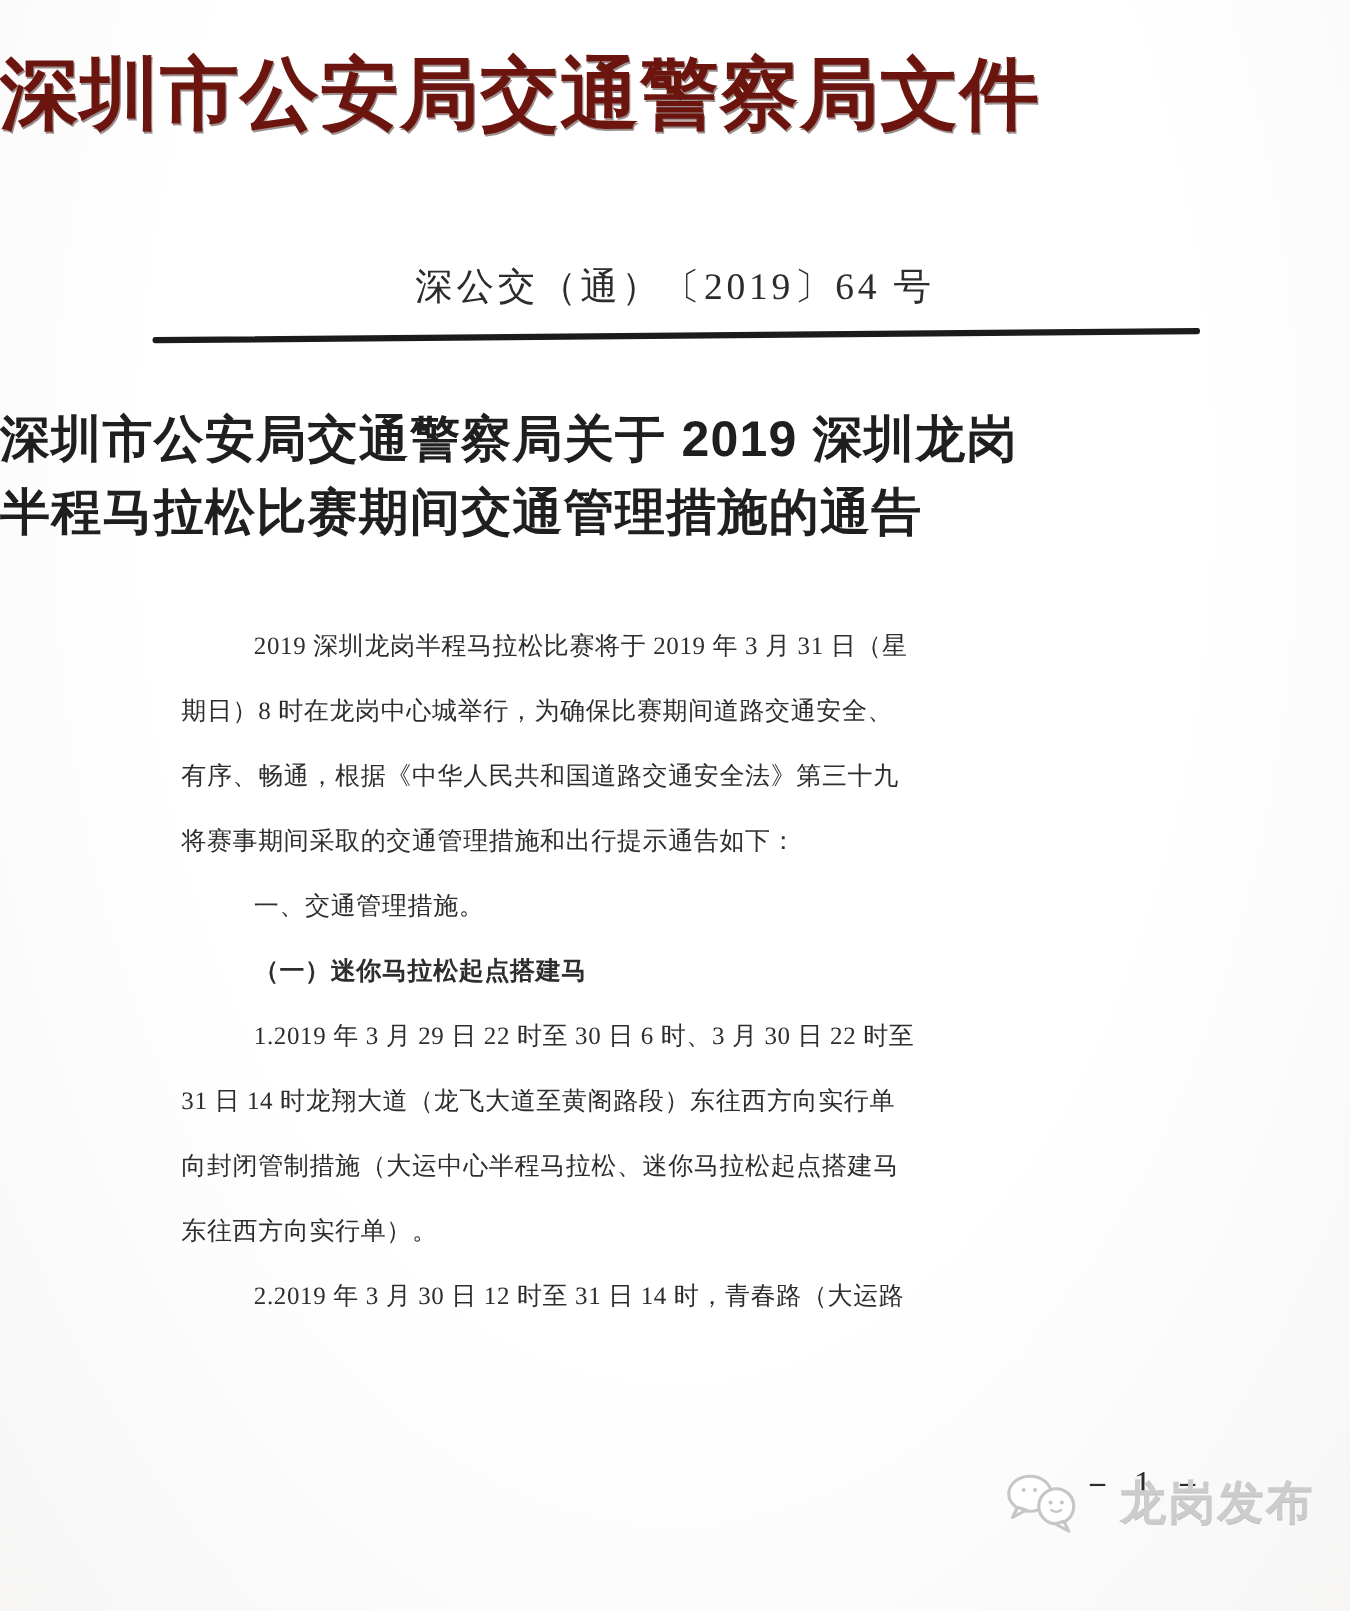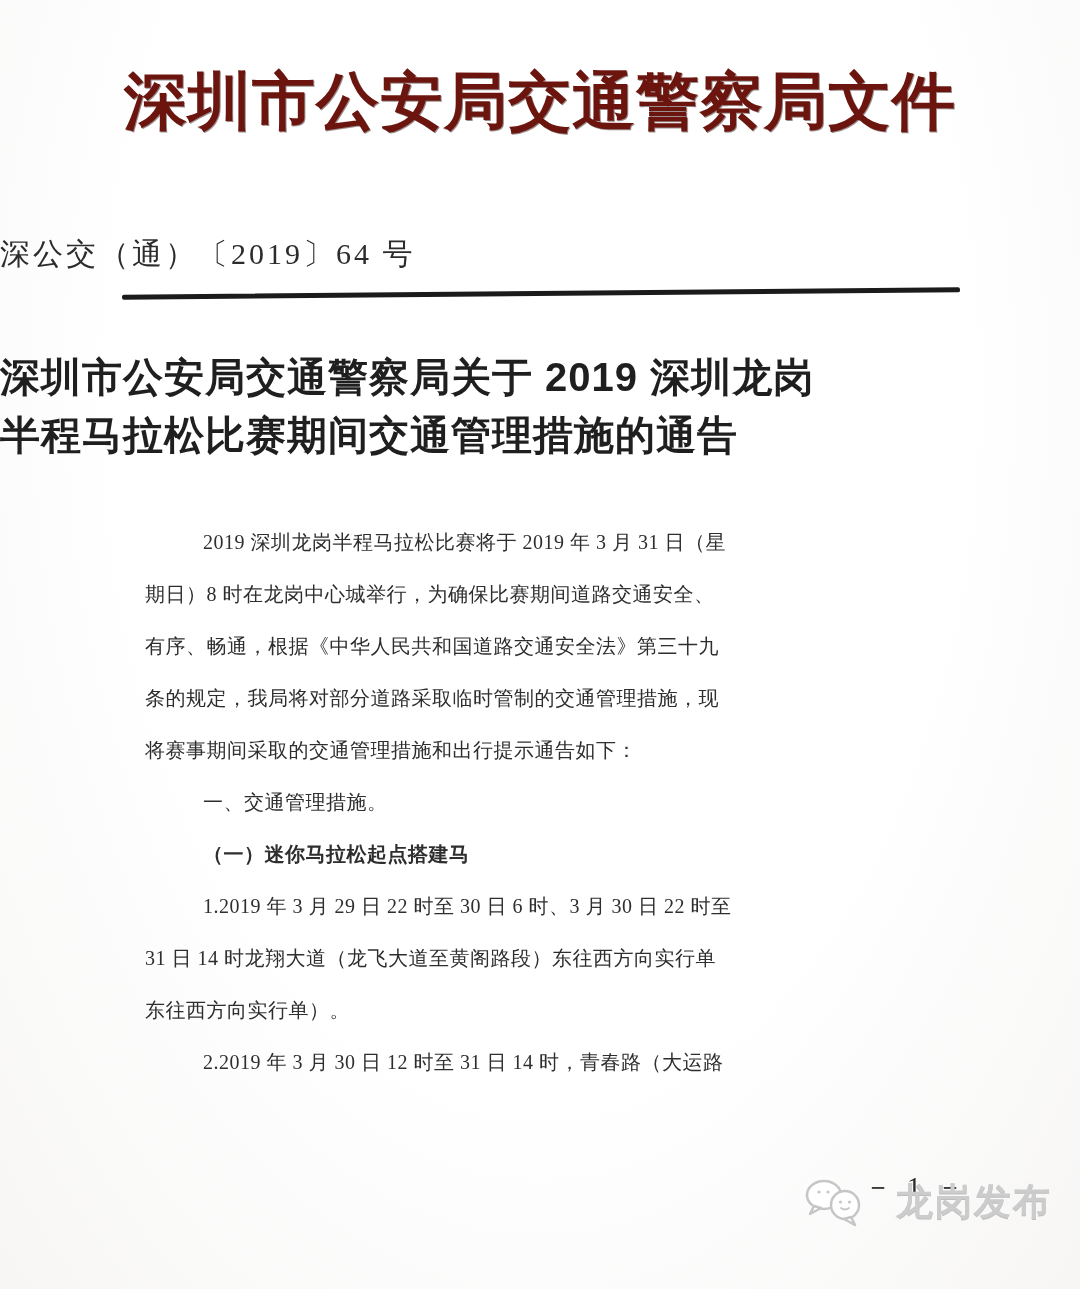--- a/index.html
+++ b/index.html
@@ -13,35 +13,35 @@
     height:1289px;
     margin:0 auto;
     background:
       radial-gradient(ellipse at 50% 30%, #ffffff 55%, #f7f6f5 100%);
     color:#333;
     overflow:hidden;
     box-sizing:border-box;
   }
   
   .red-header{
-    padding-top:52px;
-    text-align:center;
+    padding-top:27px;
+    text-align:left;
     font-family:"Liberation Sans","DejaVu Sans",sans-serif;
     font-weight:bold;
     font-size:63px;
     line-height:98px;
     letter-spacing:1px;
     color:#6b150e;
     text-shadow:1px 1px 0 rgba(30,5,5,.45);
     white-space:nowrap;
   }
   
   .doc-number{
     margin-top:84px;
-    text-align:left;
+    text-align:center;
     font-size:30px;
     letter-spacing:3px;
     color:#2c2c2c;
   }
   
   .rule{
     margin:16px 120px 0 122px;
     height:5px;
     background:#1b1b1b;
     transform:rotate(-0.5deg);
@@ -112,26 +112,26 @@
 
   <div class="doc-title">
     <div>深圳市公安局交通警察局关于 2019 深圳龙岗</div>
     <div>半程马拉松比赛期间交通管理措施的通告</div>
   </div>
 
   <div class="doc-body">
     <div class="line ind">2019 深圳龙岗半程马拉松比赛将于 2019 年 3 月 31 日（星</div>
     <div class="line">期日）8 时在龙岗中心城举行，为确保比赛期间道路交通安全、</div>
     <div class="line">有序、畅通，根据《中华人民共和国道路交通安全法》第三十九</div>
-    <div class="line">条的规定，我局将对部分道路采取临时管制的交通管理措施，现</div>
     <div class="line">将赛事期间采取的交通管理措施和出行提示通告如下：</div>
     <div class="line ind">一、交通管理措施。</div>
     <div class="line ind strong">（一）迷你马拉松起点搭建马</div>
     <div class="line ind">1.2019 年 3 月 29 日 22 时至 30 日 6 时、3 月 30 日 22 时至</div>
     <div class="line">31 日 14 时龙翔大道（龙飞大道至黄阁路段）东往西方向实行单</div>
+    <div class="line">向封闭管制措施（大运中心半程马拉松、迷你马拉松起点搭建马</div>
     <div class="line">东往西方向实行单）。</div>
     <div class="line ind">2.2019 年 3 月 30 日 12 时至 31 日 14 时，青春路（大运路</div>
   </div>
 
   <div class="page-number">－ 1 －</div>
 
   <div class="watermark">
     <svg class="wm-logo" width="66" height="52" viewBox="0 0 66 52" fill="none">
 
       <ellipse cx="22" cy="19" rx="17" ry="14" stroke="#c6c6c6" stroke-width="2.5" fill="#ffffff"></ellipse>

